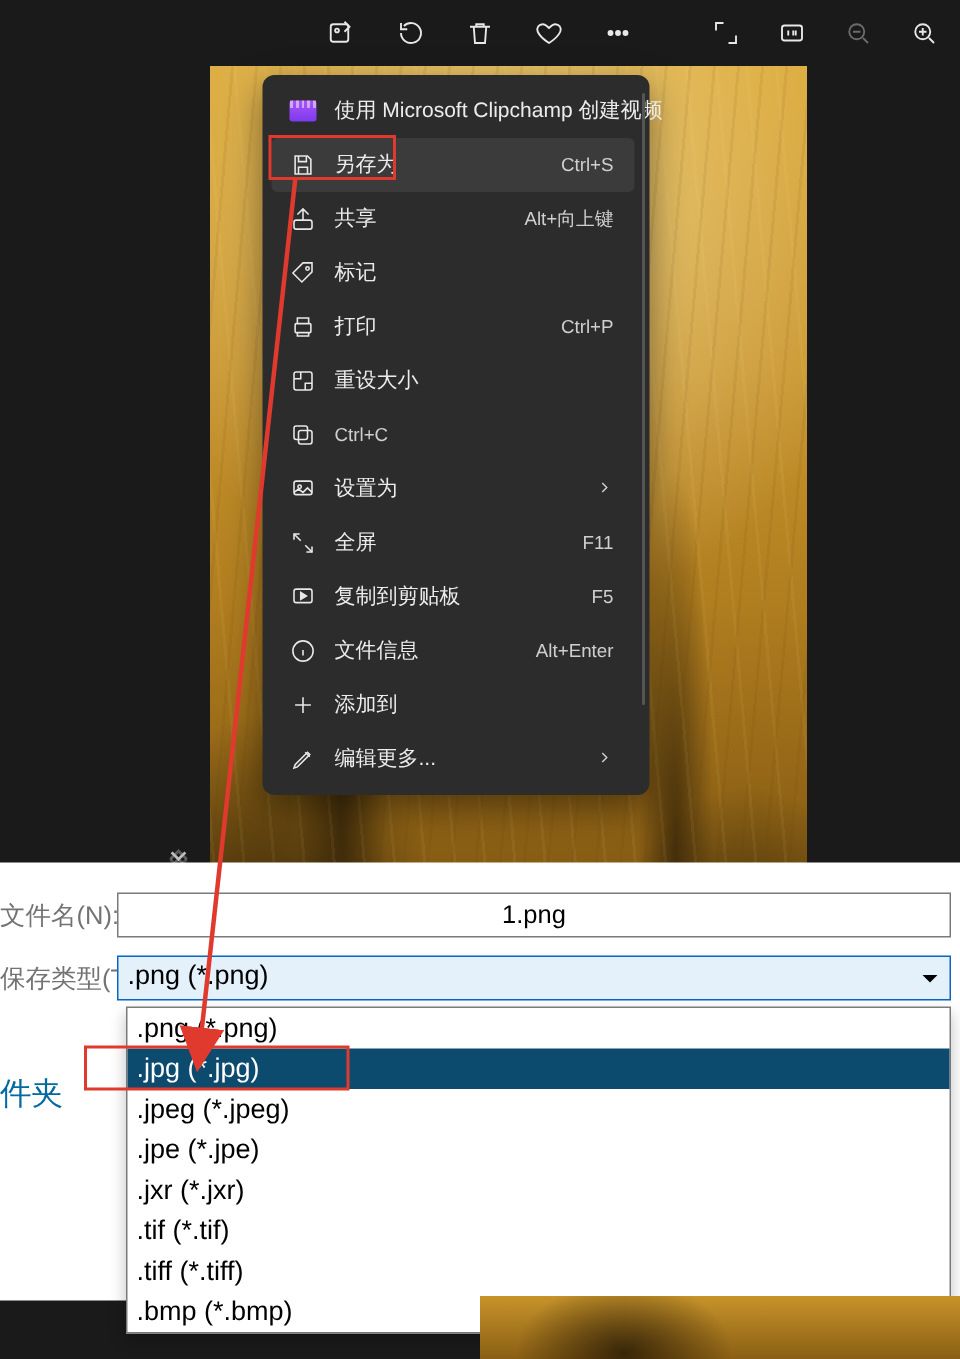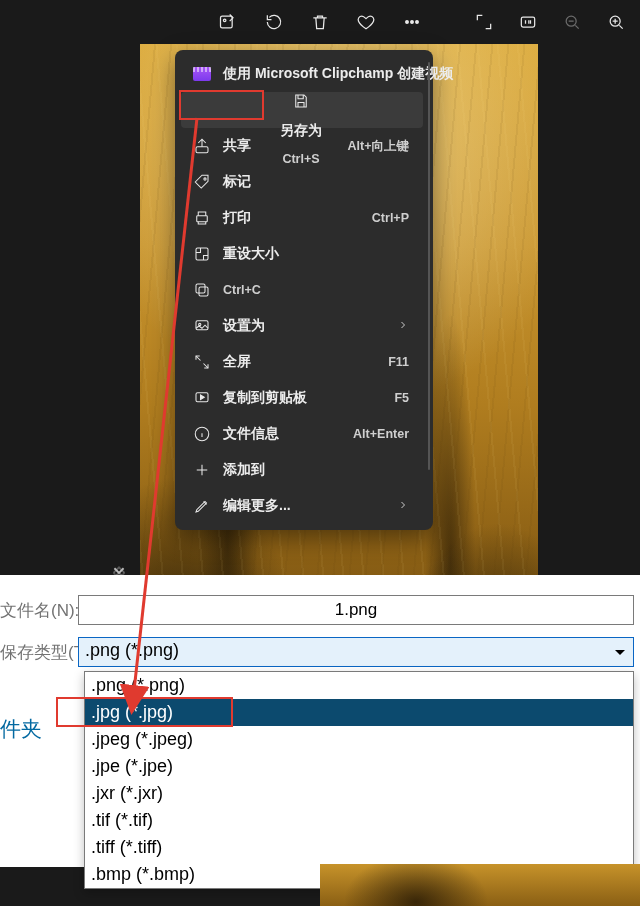--- a/index.html
+++ b/index.html
@@ -20,22 +20,22 @@
     radial-gradient(ellipse 60px 500px at 22% 70%,rgba(30,20,5,.6) 0%,transparent 50%),
     radial-gradient(ellipse 50px 500px at 78% 72%,rgba(30,20,5,.6) 0%,transparent 50%),
     radial-gradient(circle at 50% 15%,rgba(255,245,200,.5) 0%,transparent 40%);}
   .photo::after{content:"";position:absolute;inset:0;background:
     repeating-linear-gradient(95deg,transparent 0 14px,rgba(90,60,10,.08) 14px 16px),
     repeating-linear-gradient(85deg,transparent 0 18px,rgba(255,230,150,.06) 18px 20px);}
 
   
   .menu { position:absolute; left:175px; top:50px; width:258px; background:#2c2c2c; border-radius:8px; padding:6px 4px 6px 0; box-shadow:0 8px 24px rgba(0,0,0,.45); color:#ececec; font-size:14px; }
   .mscroll { position:absolute; right:3px; top:12px; bottom:60px; width:2px; background:#555; border-radius:2px; }
-  .mrow { height:36px; display:flex; align-items:center; padding:0 14px 0 12px; gap:12px; border-radius:4px; margin:0 6px; cursor:pointer;font-weight:bold; }
-  .mrow.sel { background:#3b3b3b;flex-direction:column; }
+  .mrow { height:36px; display:flex; align-items:center; padding:0 14px 0 12px; gap:12px; border-radius:4px; margin:0 6px; cursor:pointer; }
+  .mrow.sel { background:#3b3b3b; }
   .mrow .mi { width:18px; height:18px; display:flex; align-items:center; justify-content:center; flex:0 0 18px; }
   .mrow .mi svg { width:18px; height:18px; stroke:#e8e8e8; fill:none; stroke-width:1.4; }
   .mrow .clip { width:18px; height:14px; background:linear-gradient(180deg,#a855f7,#7c3aed); border-radius:2px; position:relative; }
   .mrow .clip::before{content:"";position:absolute;top:0;left:0;right:0;height:5px;background:repeating-linear-gradient(90deg,#fff 0 2px,transparent 2px 4px);opacity:.5;}
   .mrow .lbl { flex:1; white-space:nowrap; font-size:14px; }
   .mrow .sc  { font-size:12.5px; color:#cfcfcf; }
   .highlight-box { position:absolute; border:2px solid #e03a2f; pointer-events:none; }
 
   
   .dlg { position:absolute; left:0px; top:575px; width:640px; height:292px; background:#fff; }

